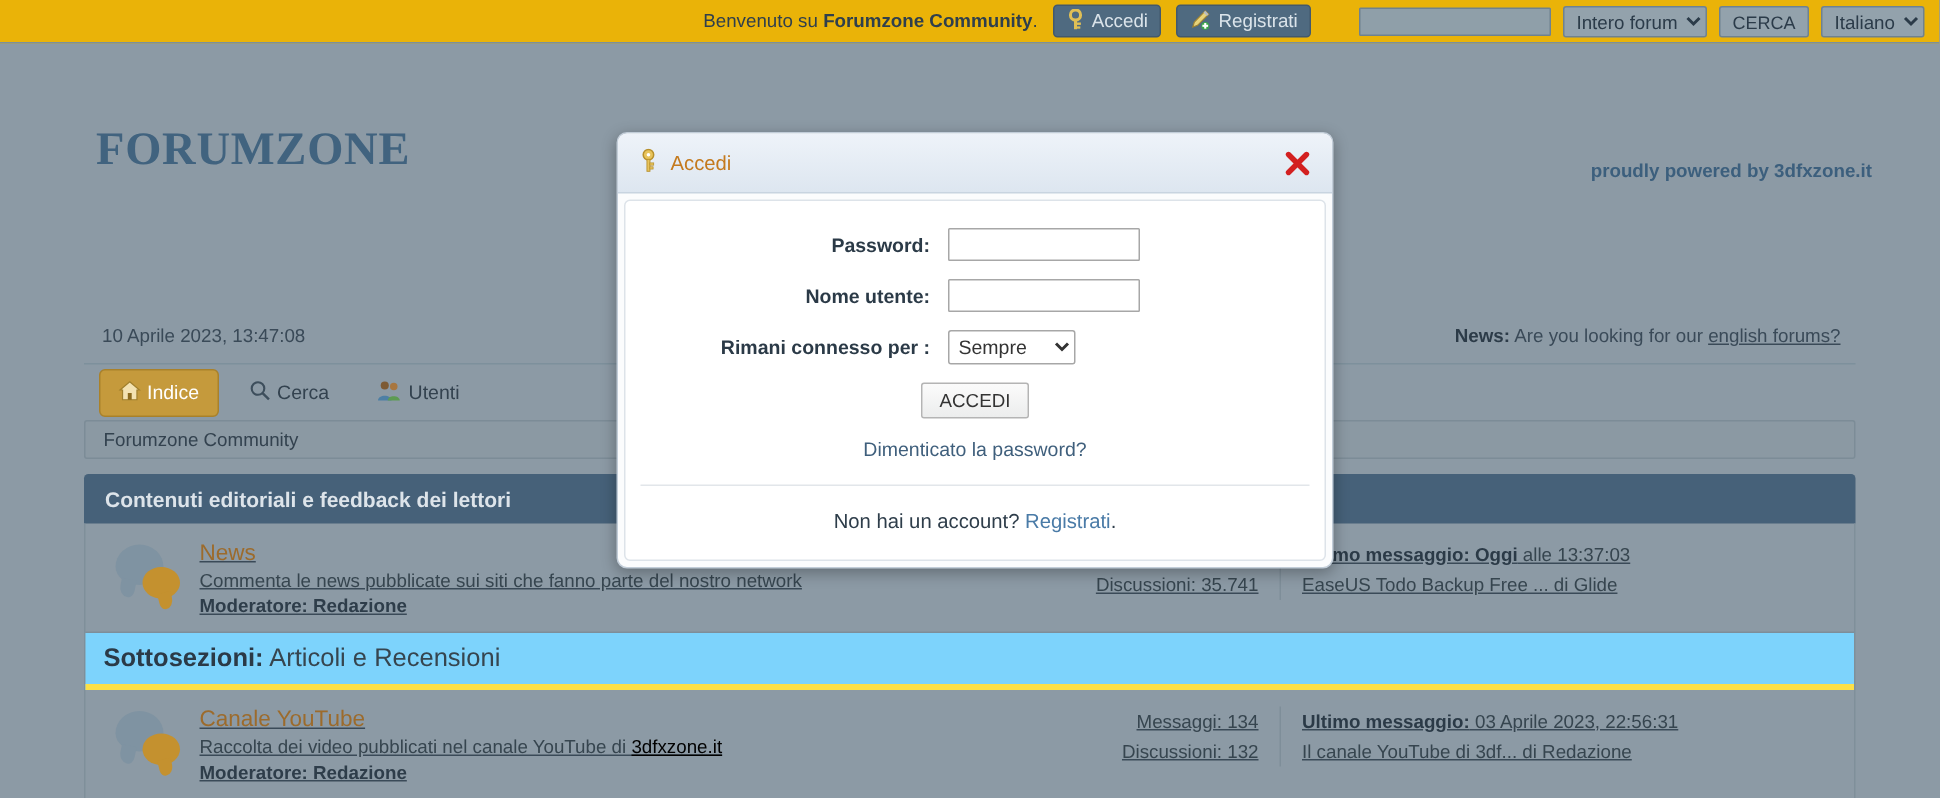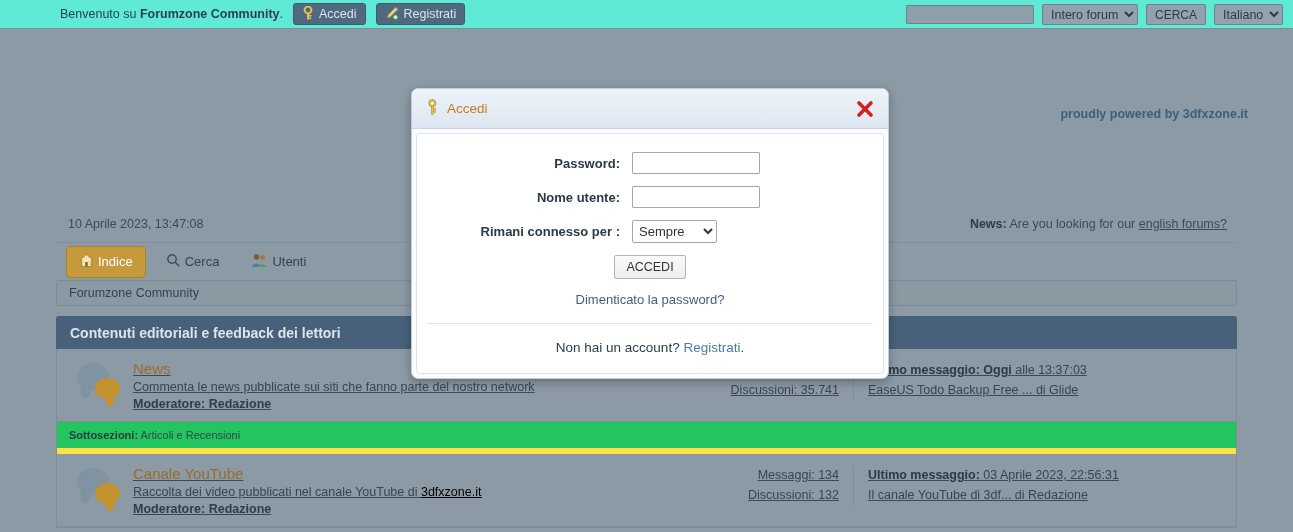--- a/index.html
+++ b/index.html
@@ -10,26 +10,27 @@
     font-family:"Liberation Sans", sans-serif;
     font-size:13px;
     color:#3a4a58;
     overflow:hidden;
     position:relative;
   }
 
   
   #topbar{
     height:29px;
-    background:#5eead4;
+    background:#eab308;
     border-bottom:1px solid #7b8f9c;
     display:flex;
     align-items:center;
     padding:0 10px;
     position:relative;
+    justify-content:center;
   }
   #topbar .welcome{
     margin-left:50px;
     font-size:12.5px;
     color:#2f3f4d;
     white-space:nowrap;
   }
   #topbar .welcome b{ font-weight:bold; }
   .tb-btn{
     margin-left:10px;
@@ -241,24 +242,24 @@
   .flast{
     flex:0 0 360px;
     font-size:12.5px;
     color:#36454f;
     line-height:1.6;
   }
   .flast b{ font-weight:bold; color:#2b3a47; }
 
   .subrow{
     padding:7px 0 7px 12px;
-    font-size:11px;
+    font-size:17px;
     color:#36454f;
-    border-bottom:6px solid #fde047;
-    background:#22c55e;
+    border-bottom:4px solid #fde047;
+    background:#7dd3fc;
   }
   .subrow b{ font-weight:bold; color:#2b3a47; }
   .subrow a{ color:#36454f; text-decoration:none; }
 
   
   #modal{
     position:absolute;
     left:411px; top:88px;
     width:478px;
     border:1px solid #c2cdd8;
@@ -396,20 +397,21 @@
       <option>Intero forum</option>
     </select>
     <div class="tb-cerca">CERCA</div>
     <select class="tb-select">
       <option>Italiano</option>
     </select>
   </div>
 </div>
 
 <div id="header">
+  <div id="logo">FORUMZONE</div>
   <div id="powered">proudly powered by 3dfxzone.it</div>
 </div>
 
 <div id="wrap">
 
   <div class="datebar">
     <div>10 Aprile 2023, 13:47:08</div>
     <div class="news">
       <b>News:</b>
       <span>Are you looking for our </span><a>english forums?</a>

